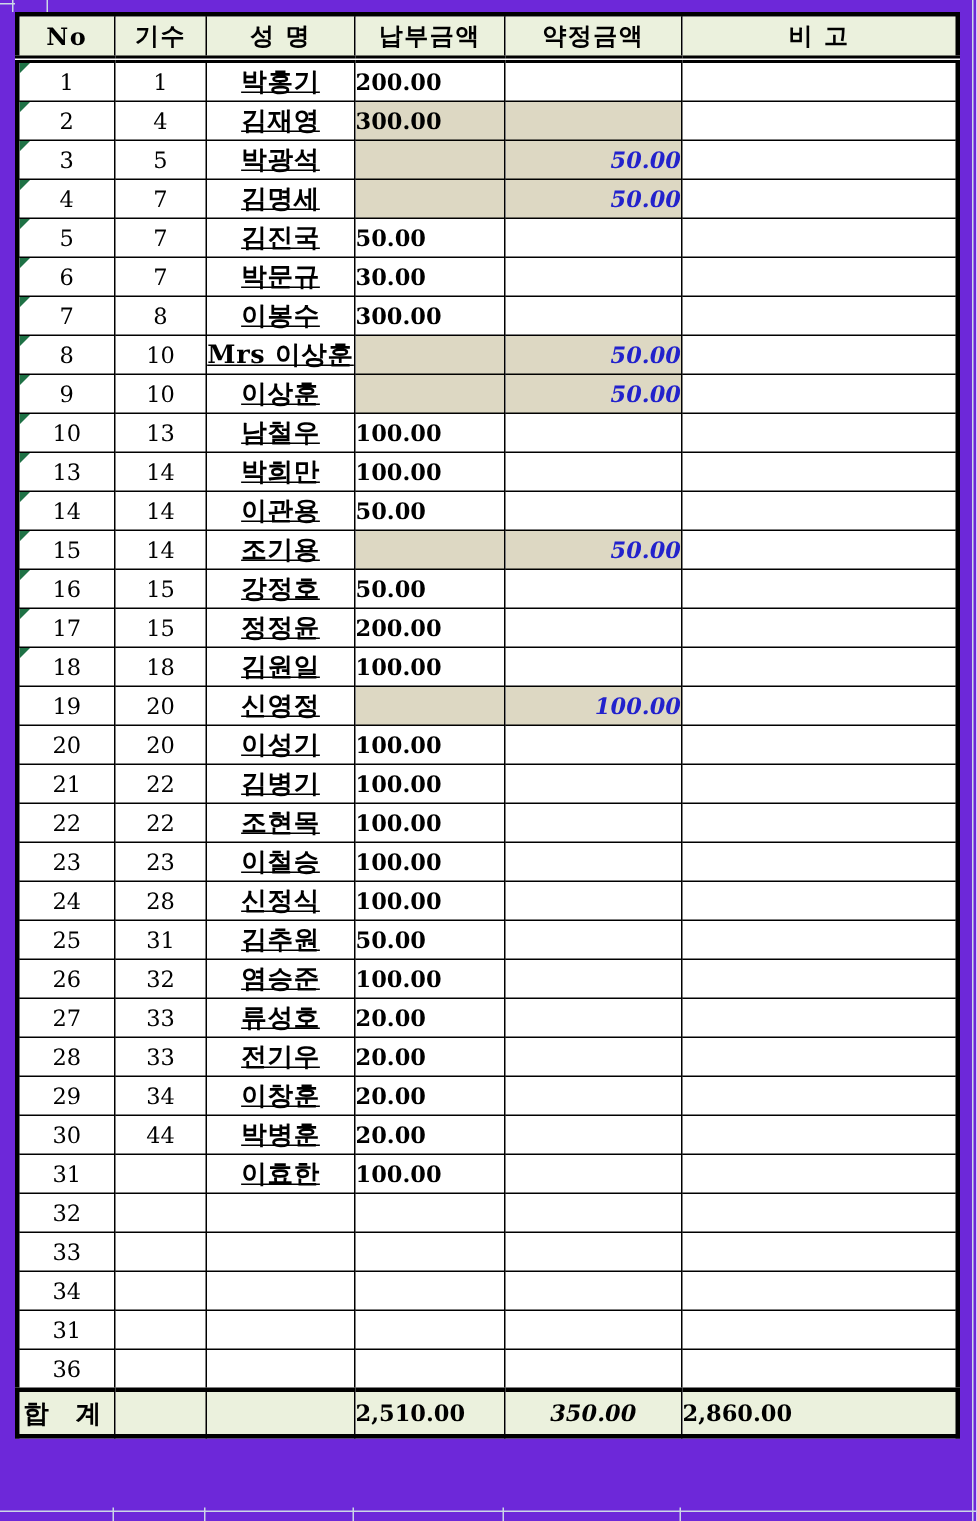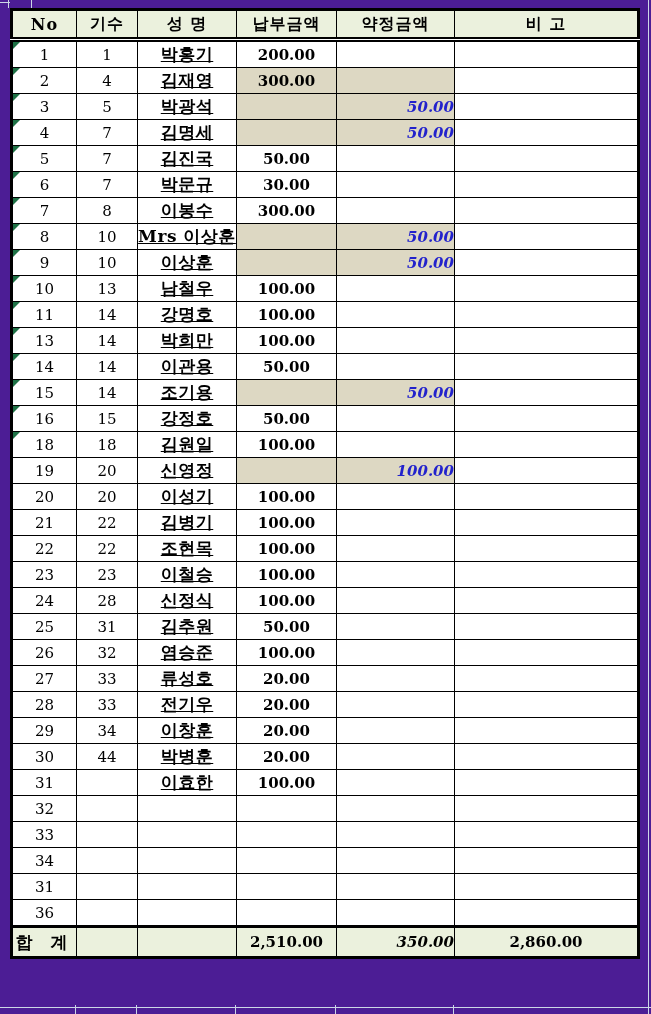--- a/index.html
+++ b/index.html
@@ -1,19 +1,19 @@
 <!DOCTYPE html>
 <html><head>
 <meta charset="utf-8">
 <style>
   html,body{margin:0;padding:0;background:#ffffff;}
   #screen{
     position:relative;
     width:651px;height:1014px;
-    background:#4c1d95;
+    background:#6d28d9;
     overflow:hidden;
     font-family:"DejaVu Serif","Liberation Serif",serif;
   }
   
   .gridline{position:absolute;background:#ccd7e6;}
   .gl-top-v1{left:8px;top:0;width:1px;height:8px;}
   .gl-top-v2{left:31px;top:0;width:1px;height:8px;}
   .gl-top-h{left:0;top:2px;width:10px;height:1px;}
   .gl-right-v{left:648px;top:0;width:1px;height:1014px;}
   .gl-bottom-h{left:0;top:1007px;width:651px;height:1px;}
@@ -47,43 +47,43 @@
     letter-spacing:1px;
   }
   #roster tbody td{height:25px;}
   td.c-no,td.c-cohort{
     font-size:15px;text-align:center;color:#000;position:relative;
   }
   td.c-name{
     font-size:17px;font-weight:bold;text-align:center;letter-spacing:0.5px;text-decoration:underline;
   }
   td.c-paid{
-    font-size:15px;font-weight:bold;text-align:center;padding-right:9px;
+    font-size:15px;font-weight:bold;text-align:left;padding-right:9px;
   }
   td.c-pledge{
     font-size:15px;font-weight:bold;font-style:italic;
     color:#2222cc;text-align:right;padding-right:9px;
   }
   td.c-note{font-size:15px;text-align:right;padding-right:9px;}
   td.hl{background:#ddd8c3;}
   
   td.flagged .corner-flag{
     position:absolute;top:0;left:0;width:0;height:0;
     border-top:7px solid #1e7145;
     border-right:7px solid transparent;
   }
   #roster tfoot td{
     height:28px;
     background:#ebf1dd;
     border-top:3px solid #000;
     font-weight:bold;
   }
   tfoot td.t-label{font-size:17px;text-align:center;letter-spacing:6px;}
-  tfoot td.t-paid,tfoot td.t-note{font-size:15px;text-align:center;padding-right:9px;}
-  tfoot td.t-pledge{font-size:15px;font-style:italic;text-align:right;padding-right:9px;color:#000;}
+  tfoot td.t-paid,tfoot td.t-note{font-size:15px;text-align:left;padding-right:9px;}
+  tfoot td.t-pledge{font-size:15px;font-style:italic;text-align:center;padding-right:9px;color:#000;}
 </style>
 </head>
 <body>
 
 <div id="screen">
 
   <div class="gridline gl-top-v1"></div>
   <div class="gridline gl-top-v2"></div>
   <div class="gridline gl-top-h"></div>
   <div class="gridline gl-right-v"></div>
@@ -188,28 +188,20 @@
         </tr>
         <tr>
           <td class="c-no flagged"><span class="corner-flag"></span>10</td>
           <td class="c-cohort">13</td>
           <td class="c-name">남철우</td>
           <td class="c-paid">100.00</td>
           <td class="c-pledge"></td>
           <td class="c-note"></td>
         </tr>
         <tr>
-          <td class="c-no flagged"><span class="corner-flag"></span>11</td>
-          <td class="c-cohort">14</td>
-          <td class="c-name">강명호</td>
-          <td class="c-paid">100.00</td>
-          <td class="c-pledge"></td>
-          <td class="c-note"></td>
-        </tr>
-        <tr>
           <td class="c-no flagged"><span class="corner-flag"></span>13</td>
           <td class="c-cohort">14</td>
           <td class="c-name">박희만</td>
           <td class="c-paid">100.00</td>
           <td class="c-pledge"></td>
           <td class="c-note"></td>
         </tr>
         <tr>
           <td class="c-no flagged"><span class="corner-flag"></span>14</td>
           <td class="c-cohort">14</td>
@@ -224,20 +216,28 @@
           <td class="c-name">조기용</td>
           <td class="c-paid hl"></td>
           <td class="c-pledge hl">50.00</td>
           <td class="c-note"></td>
         </tr>
         <tr>
           <td class="c-no flagged"><span class="corner-flag"></span>16</td>
           <td class="c-cohort">15</td>
           <td class="c-name">강정호</td>
           <td class="c-paid">50.00</td>
+          <td class="c-pledge"></td>
+          <td class="c-note"></td>
+        </tr>
+        <tr>
+          <td class="c-no flagged"><span class="corner-flag"></span>17</td>
+          <td class="c-cohort">15</td>
+          <td class="c-name">정정윤</td>
+          <td class="c-paid">200.00</td>
           <td class="c-pledge"></td>
           <td class="c-note"></td>
         </tr>
         <tr>
           <td class="c-no flagged"><span class="corner-flag"></span>18</td>
           <td class="c-cohort">18</td>
           <td class="c-name">김원일</td>
           <td class="c-paid">100.00</td>
           <td class="c-pledge"></td>
           <td class="c-note"></td>

